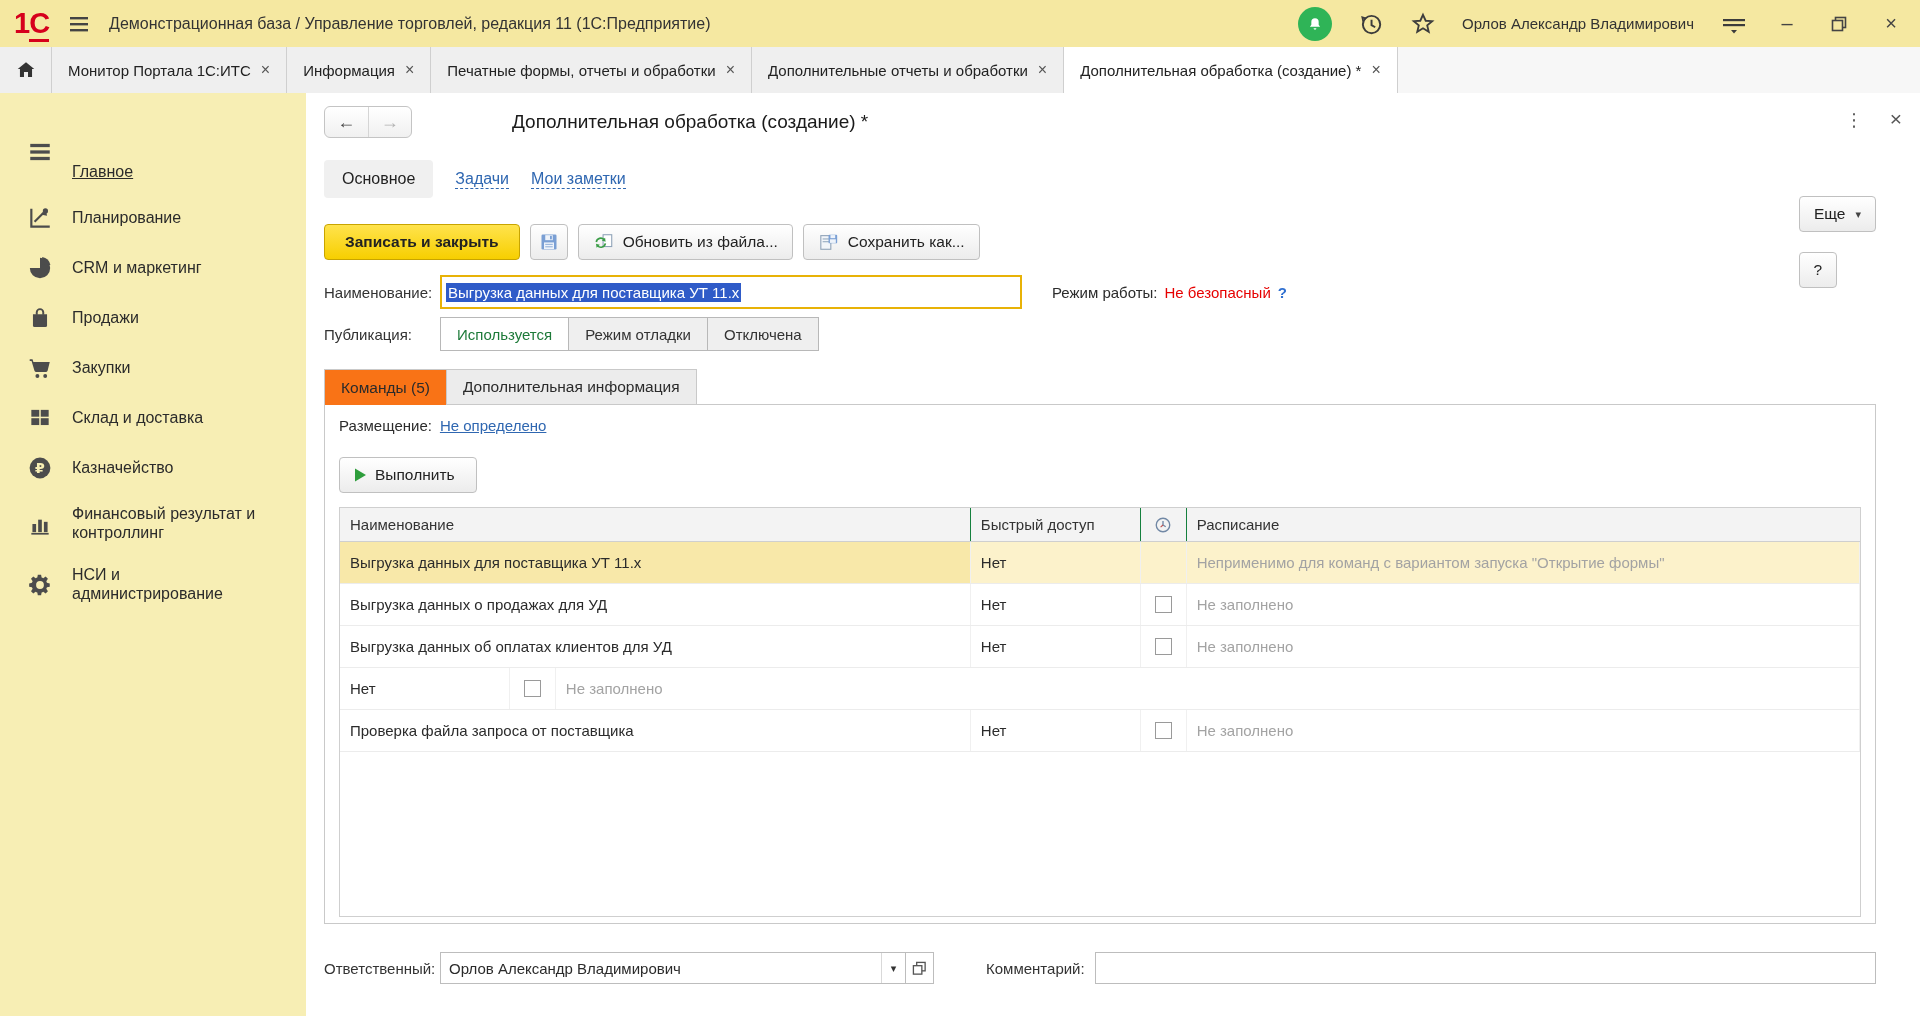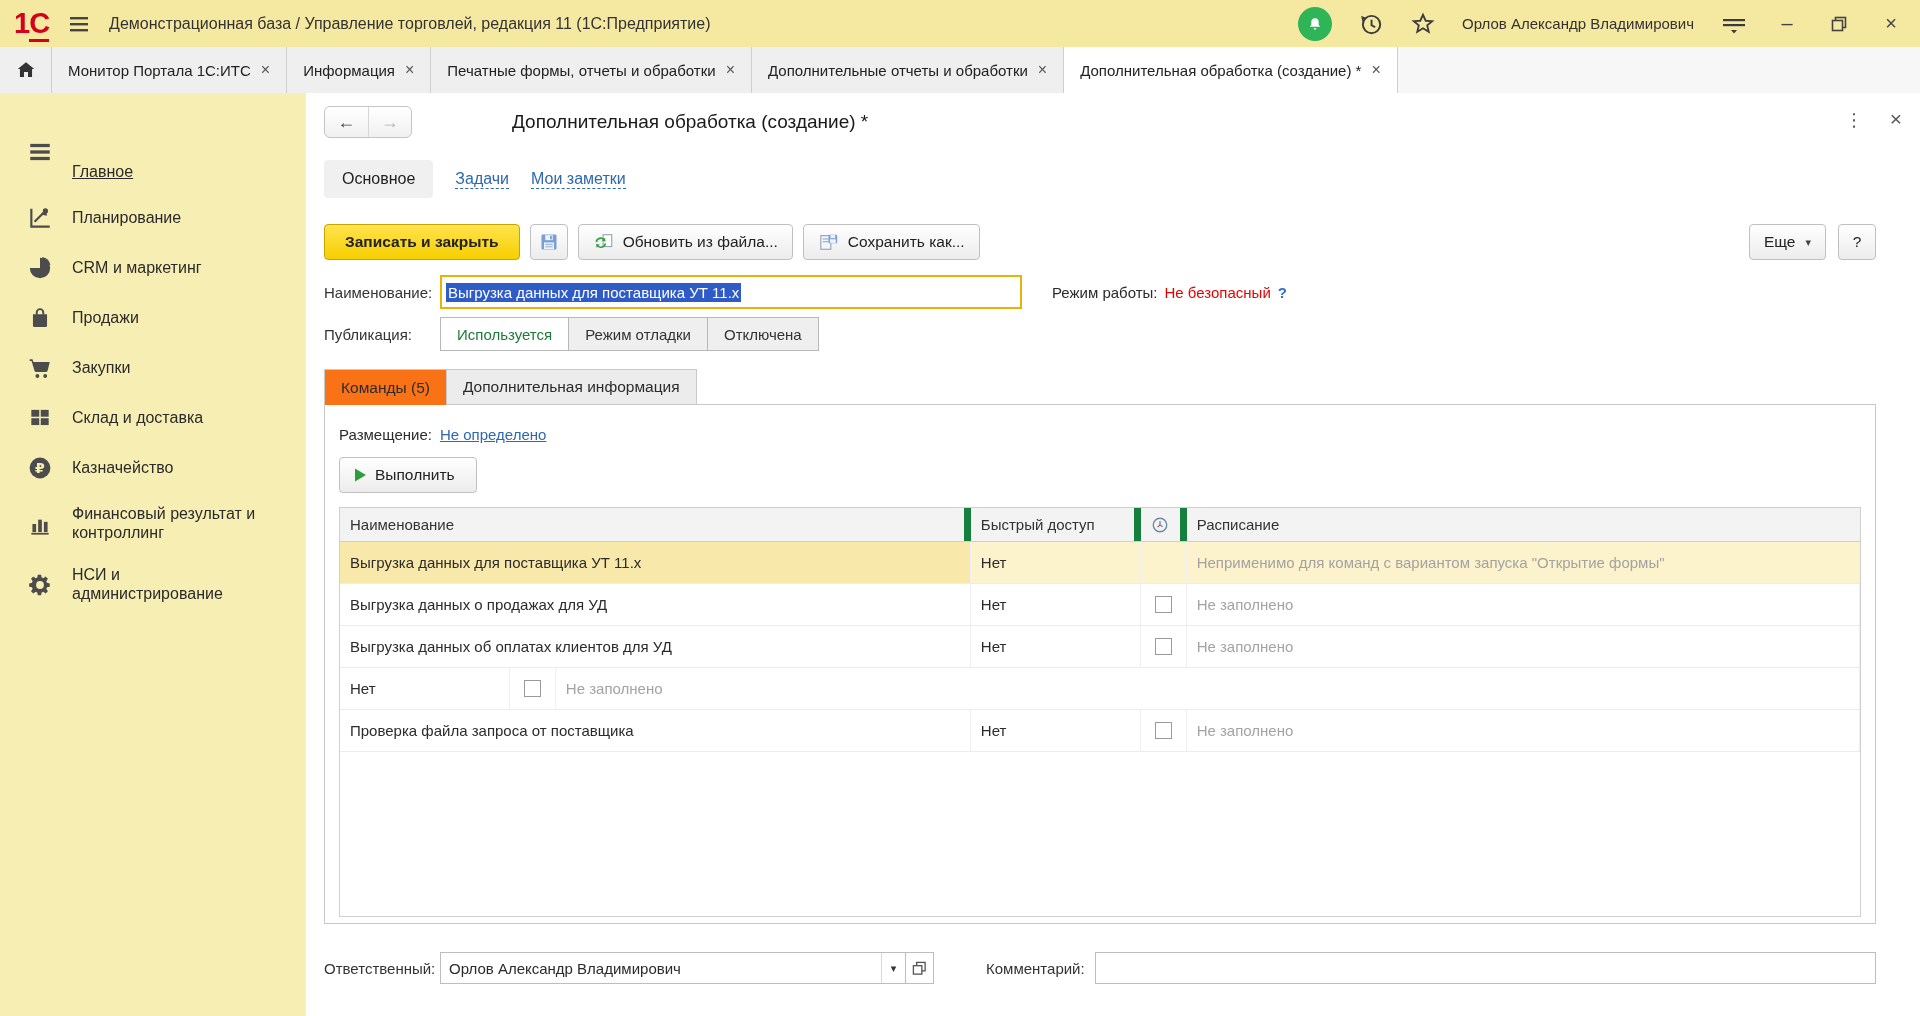--- a/index.html
+++ b/index.html
@@ -44,21 +44,21 @@
   .corner-close { position:absolute; top:14px; right:18px; font-size:21px; color:#555; }
 
   .form-tabs { margin-top:18px; height:44px; display:flex; align-items:center; gap:22px; }
   .chip-tab { background:#f0f0f0; border-radius:4px; padding:10px 18px; font-size:16px; color:#222; }
   .link-tab { color:#2f67b1; font-size:16px; border-bottom:1px dashed #2f67b1; }
 
   .command-bar { margin-top:22px; height:38px; display:flex; align-items:center; gap:10px; }
   .btn { display:flex; align-items:center; gap:8px; height:36px; padding:8px 14px; border:1px solid #c0c0c0; border-radius:4px; background:linear-gradient(#ffffff,#ececec); font-size:15.5px; color:#222; }
   .btn-primary { background:linear-gradient(#ffe34d,#f7cf00); border:1px solid #c8a400; font-weight:bold; padding:0 20px; }
   .btn-icon { width:38px; padding:0; justify-content:center; }
-  .bar-right { margin-left:auto; display:flex; gap:12px; }
+  .bar-right { margin-left:auto; display:flex; gap:20px;flex-direction:column; }
   .caret { font-size:11px; color:#444; margin-left:2px; }
 
   .field-row { margin-top:14px; display:flex; align-items:center; }
   .fld-label { width:116px; color:#333; }
   .name-input { width:582px; height:34px; border:2px solid #e8b207; background:#fff; display:flex; align-items:center; padding:0 4px; overflow:hidden; white-space:nowrap; }
   .sel-text { background:#2f5bc8; color:#fff; padding:1px 2px; }
   .mode-wrap { margin-left:30px; display:flex; align-items:center; gap:7px; }
   .mode-value { color:#e60000; }
   .mode-help { color:#2f6fd0; font-weight:bold; }
 
@@ -67,28 +67,28 @@
   .seg { height:30px; display:flex; align-items:center; padding:16px 16px; border:1px solid #b8b8b8; border-left:none; background:#efefef; color:#333; }
   .seg:first-child { border-left:1px solid #b8b8b8; }
   .seg.active { background:#fff; color:#1d7a39; }
 
   .section-tabs { margin-top:20px; display:flex; align-items:flex-end; height:36px; }
   .sec-tab { height:36px; display:flex; align-items:center; padding:0 16px; font-size:15.5px; }
   .sec-tab.active { background:#f97316; border:1px solid #c9c9c9; border-bottom:none; position:relative; z-index:2; }
   .sec-tab.idle { background:#ececec; border:1px solid #c9c9c9; border-left:none; }
 
   .panel { border:1px solid #c9c9c9; height:520px; margin-top:-1px; padding:12px 14px; position:relative; z-index:1; background:#fff; }
-  .placement-row { display:flex; align-items:flex-end; gap:8px; height:26px; }
+  .placement-row { display:flex; align-items:flex-start; gap:8px; height:26px; }
   .link { color:#2f67b1; text-decoration:underline; }
   .run-btn { margin:14px 0; width:138px; }
 
   .cmd-table { border:1px solid #cfcfcf; height:410px; display:flex; flex-direction:column; overflow:hidden; }
   .trow { display:flex; align-items:stretch; }
   .thead { background:#f3f3f3; height:34px; border-bottom:1px solid #cfcfcf; color:#333; }
-  .tc { display:flex; align-items:center; padding:0 10px; border-right:7px solid #15803d; overflow:hidden; white-space:nowrap; }
+  .tc { display:flex; align-items:center; padding:0 10px; border-right:1px solid #15803d; overflow:hidden; white-space:nowrap; }
   .tc:last-child { border-right:none; }
   .c-name { width:41.5%; }
   .c-quick { width:11.2%; }
   .c-clock { width:3%; justify-content:center; padding:0; }
   .c-sched { flex:1; }
   .tbody-row { height:42px; border-bottom:1px solid #ececec; }
   .tbody-row .tc { border-right:1px solid #f0f0f0; }
   .muted { color:#a3a3a3; }
   .row-sel .c-name { background:#f8e8a9; }
   .row-sel .c-quick, .row-sel .c-clock, .row-sel .c-sched { background:#fcf2cb; }

